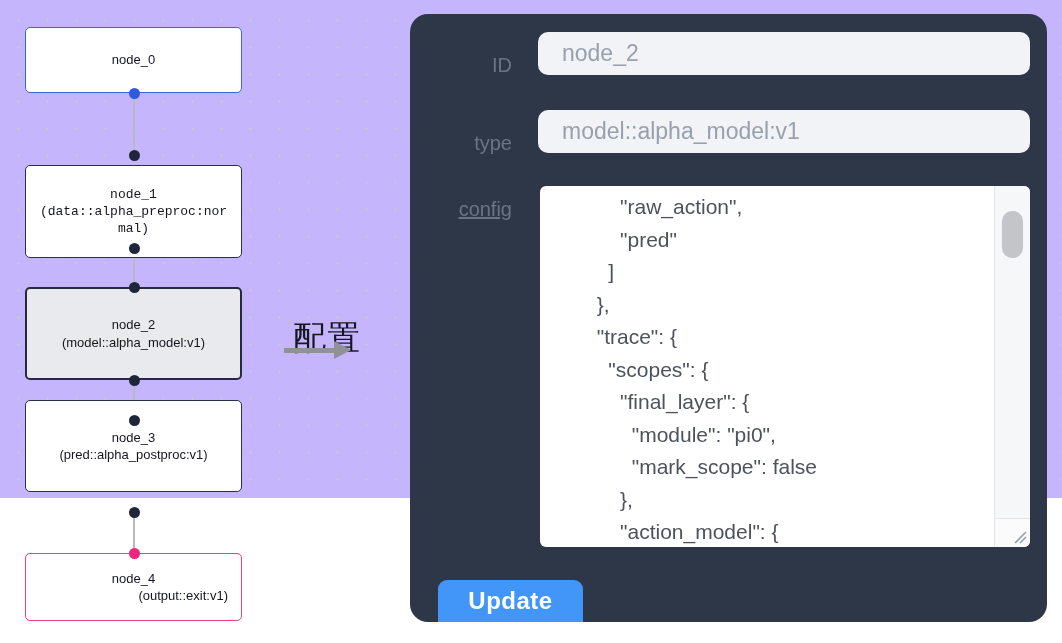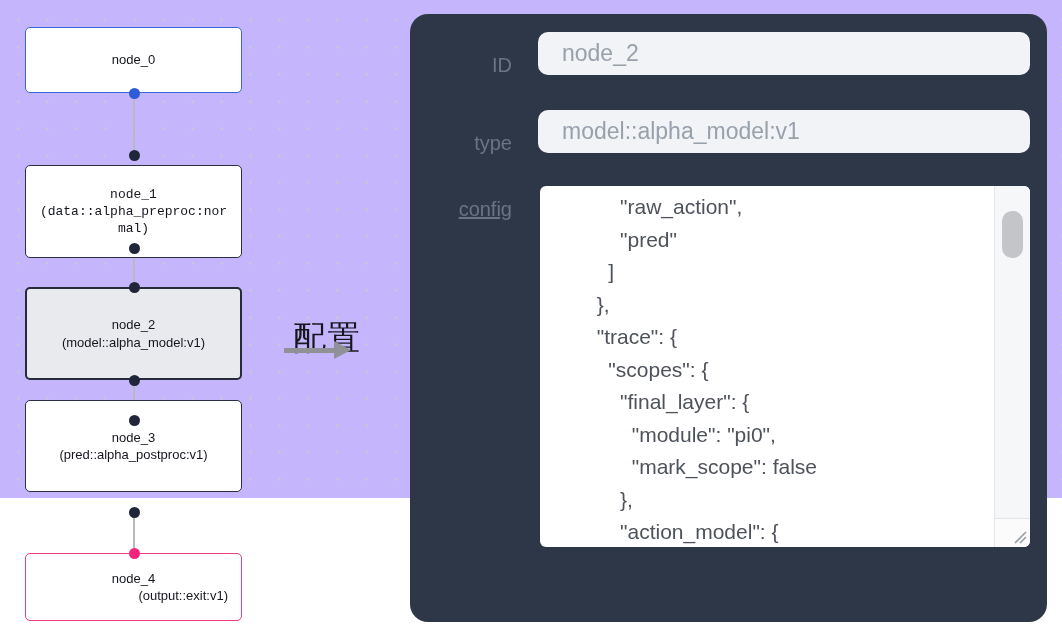--- a/index.html
+++ b/index.html
@@ -126,14 +126,15 @@
         <div id="config-scroll-thumb"></div>
       </div>
       <div id="config-resize-corner">
         <svg width="15" height="15" viewBox="0 0 15 15">
           <line x1="3" y1="14" x2="14" y2="3" stroke="#9aa0a8" stroke-width="1.6"></line>
           <line x1="8" y1="14" x2="14" y2="8" stroke="#9aa0a8" stroke-width="1.6"></line>
         </svg>
       </div>
     </div>
 
+    <button id="update-btn">Update</button>
   </div>
 </div>
 
 </body></html>

